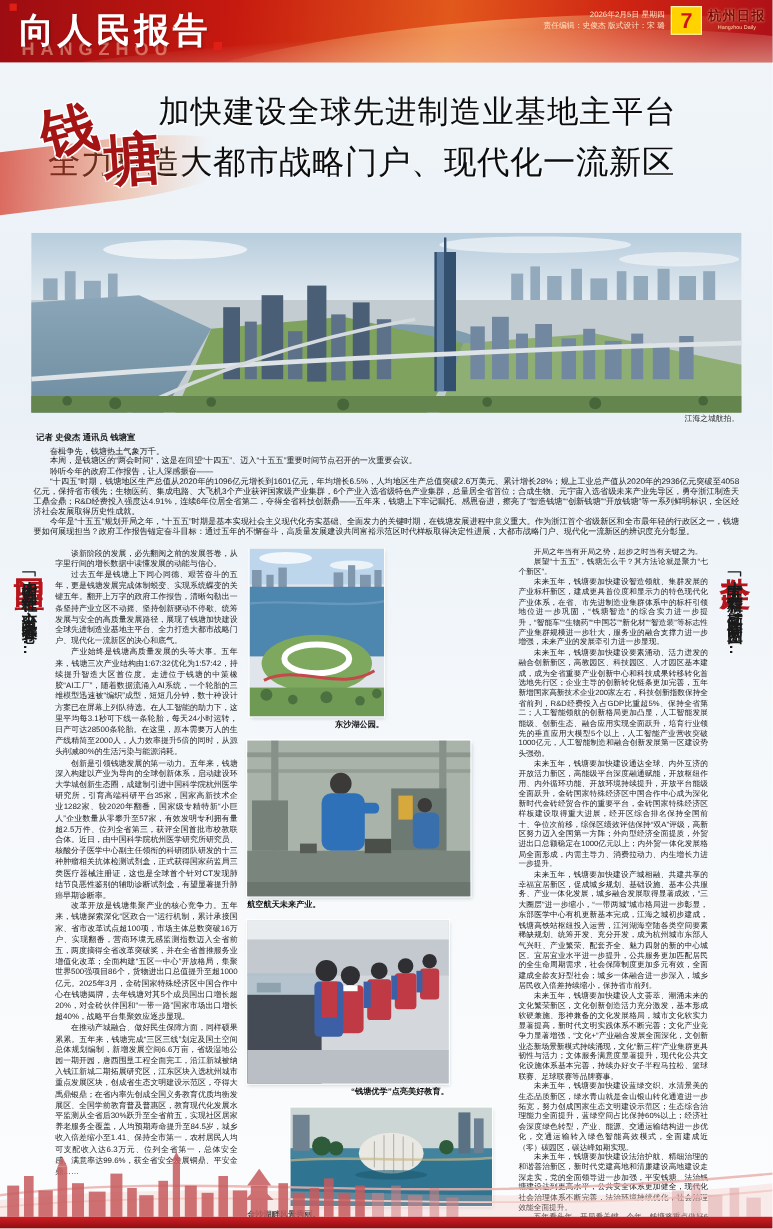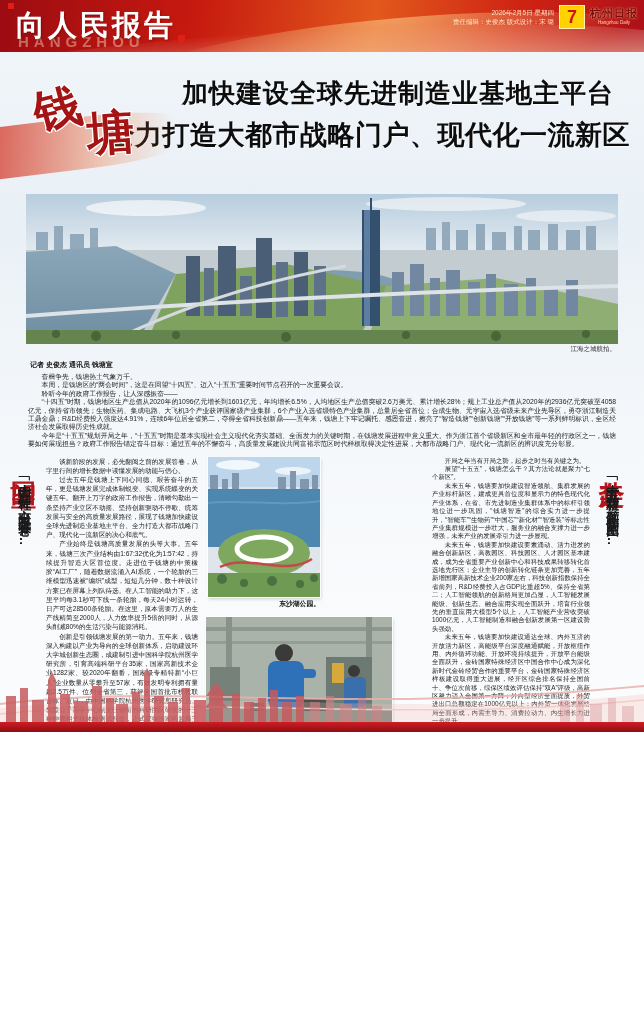--- a/index.html
+++ b/index.html
@@ -1,18 +1,18 @@
 <!DOCTYPE html>
 <html><head>
 <meta charset="utf-8">
 <style>
   * { margin:0; padding:0; box-sizing:border-box; }
   html,body { width:644px; height:1024px; overflow:hidden; background:#ffffff;
               font-family:"Liberation Sans",sans-serif; }
-  .page { position:relative; width:644px; height:732px; overflow:hidden;
+  .page { position:relative; width:644px; height:1024px; overflow:hidden;
           background:linear-gradient(180deg,#f2f6fa 0%,#e9f0f6 30%,#f5f8fb 60%,#fbfcfd 100%); }
 
   
   .hdr { position:relative; height:52px; overflow:hidden;
          background:linear-gradient(96deg,#9c0c12 0%,#c6190f 30%,#e2591c 58%,#cf2413 80%,#ae1019 100%); }
   .hdr .sw1 { position:absolute; left:120px; top:18px; width:560px; height:90px;
               background:radial-gradient(ellipse at 50% 0%, rgba(255,214,150,.55) 0%, rgba(255,214,150,0) 60%);
               transform:rotate(-5deg); border-radius:50%; }
   .hdr .sw2 { position:absolute; left:-40px; top:30px; width:720px; height:60px;
               background:linear-gradient(180deg, rgba(255,240,220,0) 0%, rgba(255,236,210,.5) 70%, rgba(255,248,238,.85) 100%);
@@ -35,21 +35,21 @@
   
   .headline-area { position:relative; height:116px; }
   .kicker-ribbon { position:absolute; left:-24px; top:40px; width:230px; height:52px; z-index:0;
                    background:linear-gradient(100deg, rgba(208,40,28,.8) 0%, rgba(238,120,60,.35) 55%, rgba(238,120,60,0) 85%);
                    border-radius:0 100% 100% 0 / 0 100% 100% 0; transform:rotate(-7deg); }
   .kicker { position:absolute; left:34px; top:2px; z-index:2; color:#a51414;
             font-family:"DejaVu Serif",serif; font-weight:bold;
             text-shadow:1px 1px 0 #fff,-1px -1px 0 #fff,1px -1px 0 #fff,-1px 1px 0 #fff; }
   .kicker .k1 { display:inline-block; font-size:47px; transform:rotate(-14deg); }
   .kicker .k2 { display:inline-block; font-size:47px; transform:translate(6px,24px) rotate(-4deg); }
-  .hl { color:#0d0d0d; font-weight:700; text-align:right;
+  .hl { color:#0d0d0d; font-weight:400; text-align:left;
         text-shadow:1px 1px 0 rgba(255,255,255,.7); }
   .hl1 { margin:24px 30px 0 132px; font-size:26px; letter-spacing:1px; }
   .hl2 { margin:6px 14px 0 40px; font-size:27px; letter-spacing:0.5px; }
 
   
   .lead-photo { margin:2px 26px 0 26px; }
   .lead-photo svg { display:block; width:592px; height:150px; }
   .lead-cap { margin:1px 28px 0 0; text-align:right; font-size:6.5px; color:#333; }
 
   

